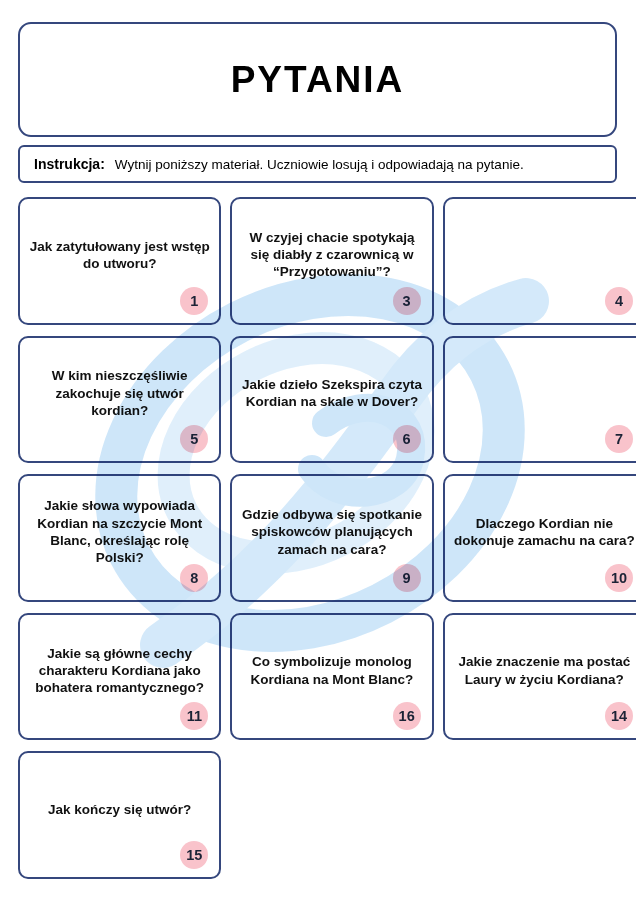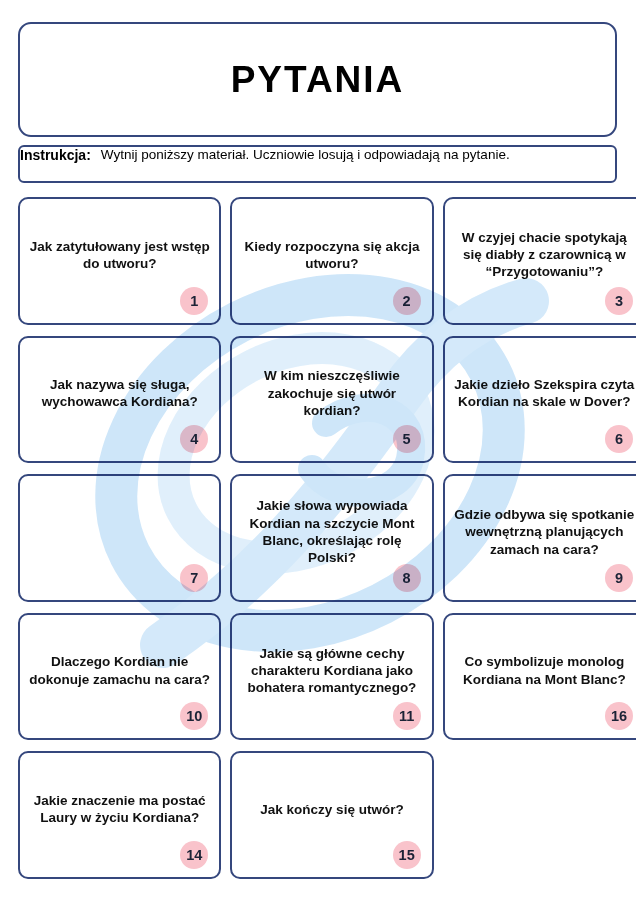--- a/index.html
+++ b/index.html
@@ -22,21 +22,21 @@
     position:absolute;left:18px;top:22px;width:599px;height:115px;
     border:2px solid var(--navy);border-radius:13px;background:#fff;
     display:flex;align-items:center;justify-content:center;
   }
   .page-title{
     font-size:37px;font-weight:900;letter-spacing:2px;color:#000;
   }
   .instruction-box{
     position:absolute;left:18px;top:145px;width:599px;height:38px;
     border:2px solid var(--navy);border-radius:6px;background:#fff;
-    display:flex;padding:0 0;gap:10px;
+    display:flex;align-items:center;padding:0 14px;gap:10px;
     font-size:13.5px;color:#000;
   }
   .instruction-label{font-weight:900;font-size:14px;white-space:nowrap;}
   .instruction-text{font-weight:400;}
   .cards-grid{
     position:absolute;left:18px;top:197px;width:628px;height:682px;
     display:grid;
     grid-template-columns:repeat(3,1fr);
     grid-template-rows:repeat(5,1fr);
     column-gap:9px;row-gap:11px;
@@ -77,32 +77,27 @@
     <span class="instruction-label">Instrukcja:</span>
     <span class="instruction-text">Wytnij poniższy materiał. Uczniowie losują i odpowiadają na pytanie.</span>
   </div>
 
   <div class="cards-grid" id="cards-grid">
   <div class="question-card">
     <div class="question-text">Jak zatytułowany jest wstęp do utworu?</div>
     <div class="number-badge">1</div>
   </div>
 
-  <div class="question-card">
-    <div class="question-text">Kiedy rozpoczyna się akcja utworu?</div>
-    <div class="number-badge">2</div>
-  </div>
 
   <div class="question-card">
     <div class="question-text">W czyjej chacie spotykają się diabły z czarownicą w “Przygotowaniu”?</div>
     <div class="number-badge">3</div>
   </div>
 
   <div class="question-card">
-    <div class="question-text">Jak nazywa się sługa, wychowawca Kordiana?</div>
     <div class="number-badge">4</div>
   </div>
 
   <div class="question-card">
     <div class="question-text">W kim nieszczęśliwie zakochuje się utwór kordian?</div>
     <div class="number-badge">5</div>
   </div>
 
   <div class="question-card">
     <div class="question-text">Jakie dzieło Szekspira czyta Kordian na skale w Dover?</div>
@@ -112,21 +107,21 @@
   <div class="question-card">
     <div class="number-badge">7</div>
   </div>
 
   <div class="question-card">
     <div class="question-text">Jakie słowa wypowiada Kordian na szczycie Mont Blanc, określając rolę Polski?</div>
     <div class="number-badge">8</div>
   </div>
 
   <div class="question-card">
-    <div class="question-text">Gdzie odbywa się spotkanie wewnętrzną planujących zamach na cara?</div>
+    <div class="question-text">Gdzie odbywa się spotkanie spiskowców planujących zamach na cara?</div>
     <div class="number-badge">9</div>
   </div>
 
   <div class="question-card">
     <div class="question-text">Dlaczego Kordian nie dokonuje zamachu na cara?</div>
     <div class="number-badge">10</div>
   </div>
 
   <div class="question-card">
     <div class="question-text">Jakie są główne cechy charakteru Kordiana jako bohatera romantycznego?</div>

